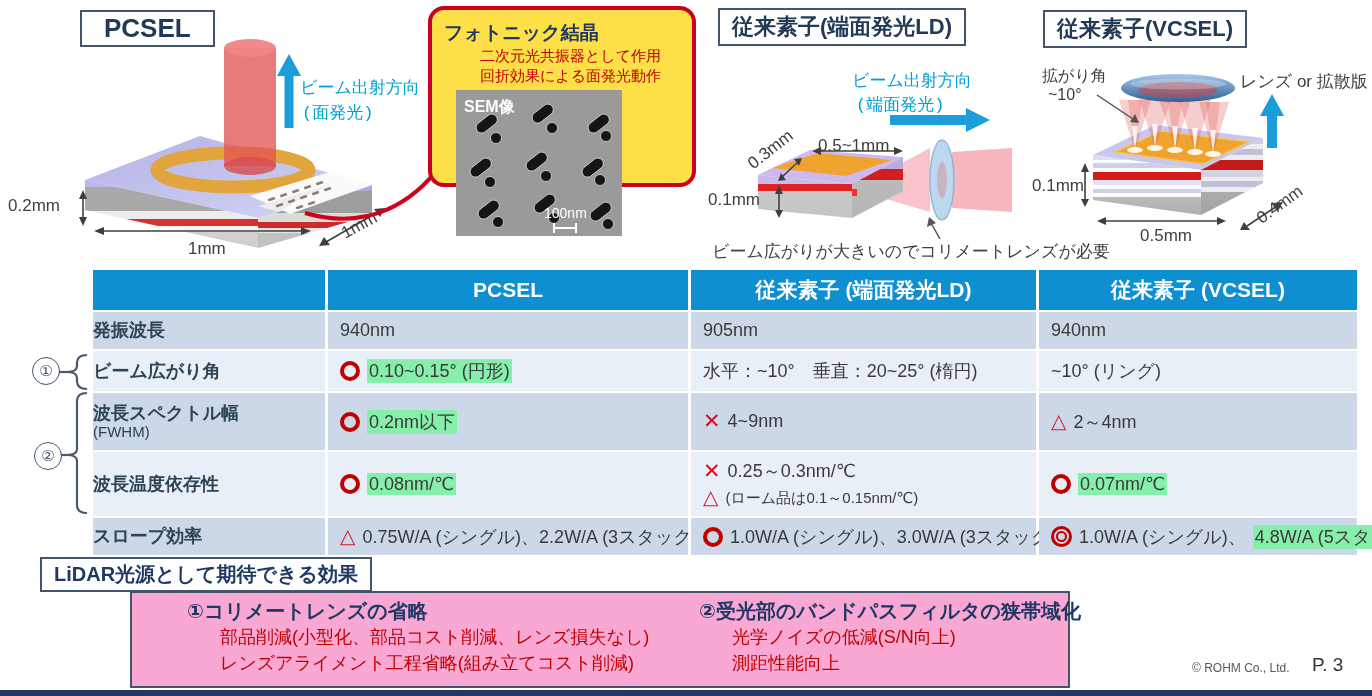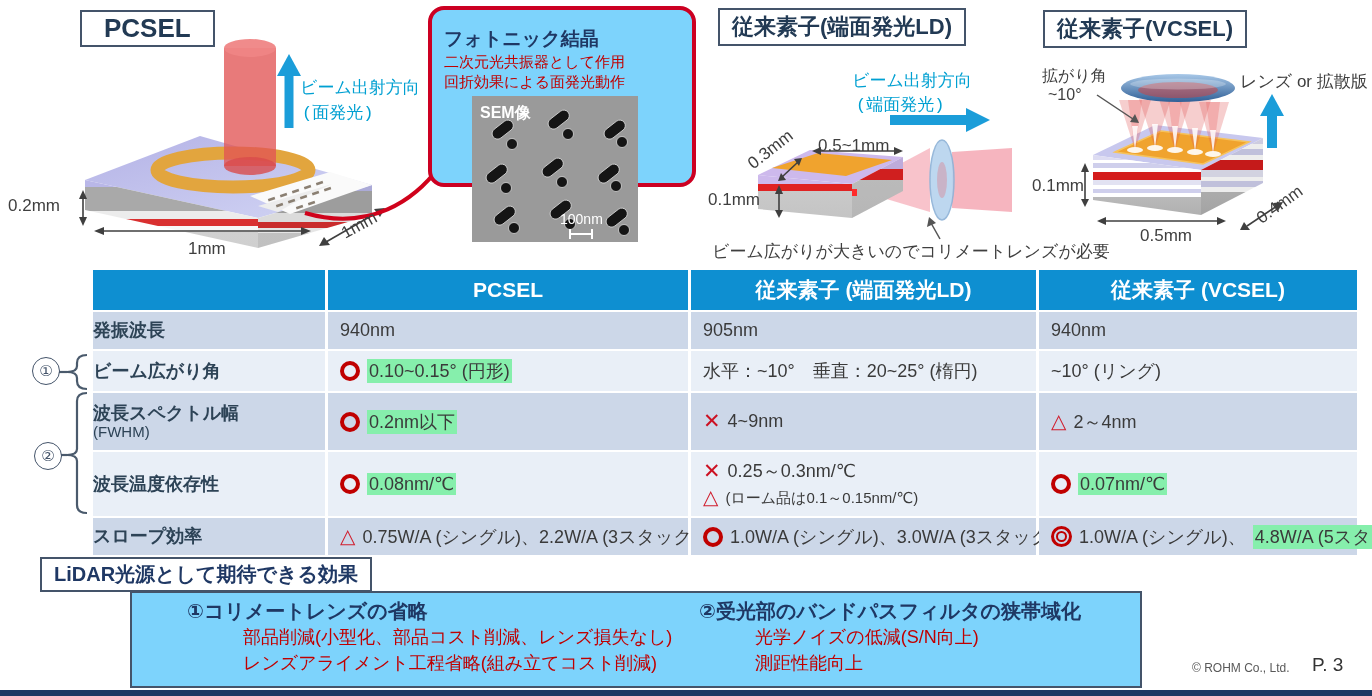--- a/index.html
+++ b/index.html
@@ -10,24 +10,24 @@
               font-weight:bold; text-align:center; padding:2px 12px; white-space:nowrap; z-index:5; }
   #pcsel-title  { left:80px;  top:10px; font-size:26px; padding:1px 22px; }
   #ld-title     { left:718px; top:8px;  font-size:22px; }
   #vcsel-title  { left:1043px;top:10px; font-size:22px; }
   .dimlabel  { position:absolute; color:#3f3f3f; font-size:17px; white-space:nowrap; z-index:4; }
   .beamlabel { position:absolute; color:#00a0d2; font-size:17px; white-space:nowrap; z-index:4;font-family:Liberation Mono, monospace; }
   .rot { transform-origin:left top; }
 
   
   #pc-box { left:428px; top:6px; width:268px; height:181px; border:4px solid #cc0022;
-            border-radius:16px; background:#7dd3fc; padding:16px 12px; box-sizing:border-box; z-index:3; }
+            border-radius:16px; background:#fde047; padding:10px 12px; box-sizing:border-box; z-index:3; }
   .pc-title { font-size:19px; font-weight:bold; color:#1f3864; }
-  .pc-desc  { font-size:15px; color:#c00000; line-height:1.32; }
-  #sem-wrap { margin-top:4px; margin-left:28px; width:166px; height:146px; position:relative; }
+  .pc-desc  { font-size:15px; color:#c00000; line-height:1.32;margin-left:36px; }
+  #sem-wrap { margin-top:4px; margin-left:12px; width:166px; height:146px; position:relative; }
 
   
   #cmp-table { left:93px; top:270px; width:1264px; position:absolute; display:grid;
                grid-template-columns:232px 360px 345px 318px;
                grid-template-rows:40px 37px 40px 57px 64px 37px;
                gap:2px 3px; background:#fff; z-index:2; }
   .th   { background:#0e8fd1; color:#fff; font-weight:bold; font-size:21px;
           display:flex; align-items:center; justify-content:center; }
   .lbl  { font-weight:bold; font-size:18px; color:#2d4356; display:flex; flex-direction:column;
           justify-content:center; line-height:1.15; }
@@ -46,27 +46,27 @@
   .mk-double-circle::after { content:""; position:absolute; inset:2px; border:2.5px solid #c00000; border-radius:50%; }
   .mk-cross::before    { content:"✕"; color:#cc1122; font-weight:bold; font-size:21px; line-height:1; }
   .mk-triangle::before { content:"△"; color:#d02030; font-size:20px; font-weight:bold; line-height:1; }
 
   
   .circnum { position:absolute; width:26px; height:26px; border:1.8px solid #44546a; border-radius:50%;
              color:#44546a; font-size:15px; display:flex; align-items:center; justify-content:center; z-index:2; }
 
   
   #fx-title { left:40px; top:557px; font-size:20px; color:#1f3864; }
-  #fx-box   { left:130px; top:591px; width:1012px; height:97px; border:2.5px solid #44546a;
-              box-sizing:border-box; background:#7dd3fc; }
+  #fx-box   { left:130px; top:591px; width:940px; height:97px; border:2.5px solid #44546a;
+              box-sizing:border-box; background:#f9a8d4; }
   .fx-col  { position:absolute; top:5px; }
   #fx-col1 { left:55px; }
   #fx-col2 { left:567px; }
   .fx-head { font-size:20px; font-weight:bold; color:#1f3864; white-space:nowrap; }
-  .fx-line { font-size:18px; color:#c00000; margin-left:56px; line-height:1.42; white-space:nowrap; }
+  .fx-line { font-size:18px; color:#c00000; margin-left:33px; line-height:1.42; white-space:nowrap; }
 
   #copyright { left:1192px; top:661px; font-size:12px; color:#595959; }
   #pageno    { left:1312px; top:654px; font-size:19px; color:#333; }
   #bottombar { left:0; top:690px; width:1372px; height:6px; background:#1f3864; }
 </style>
 </head>
 <body>
 
 <div class="titlebox" id="pcsel-title">PCSEL</div>
 

